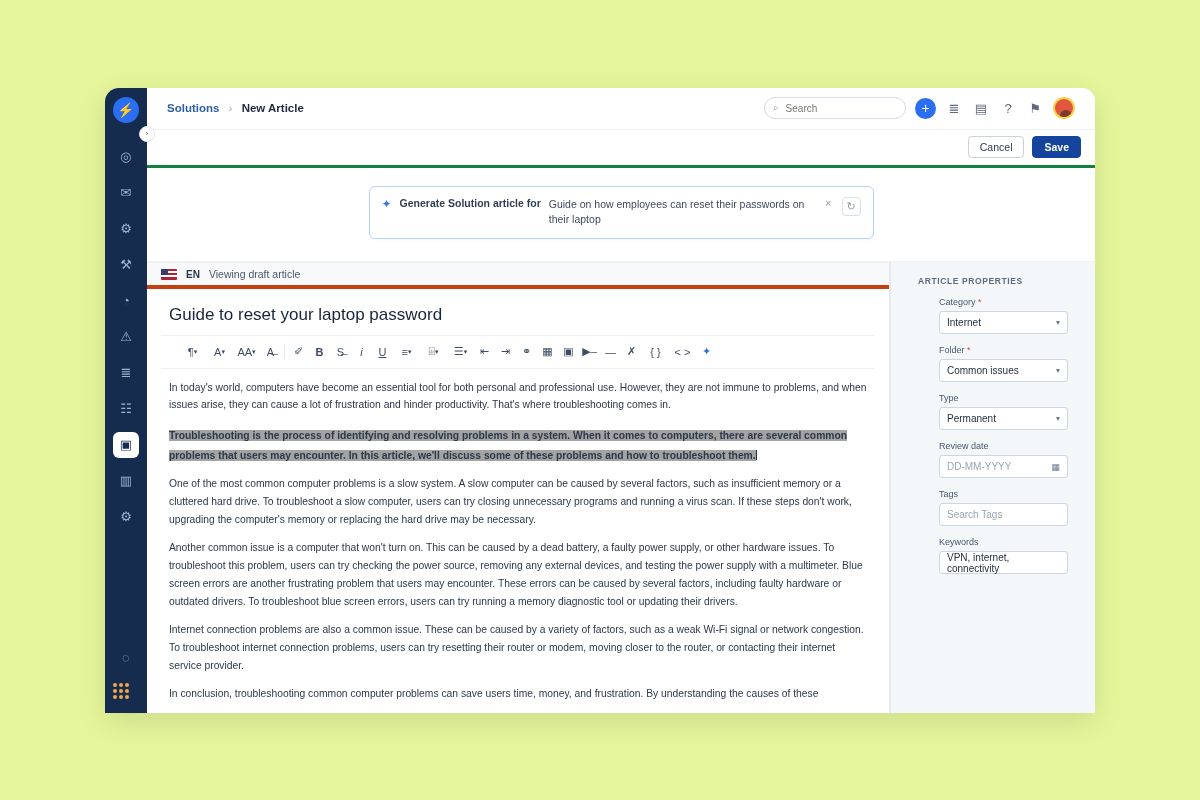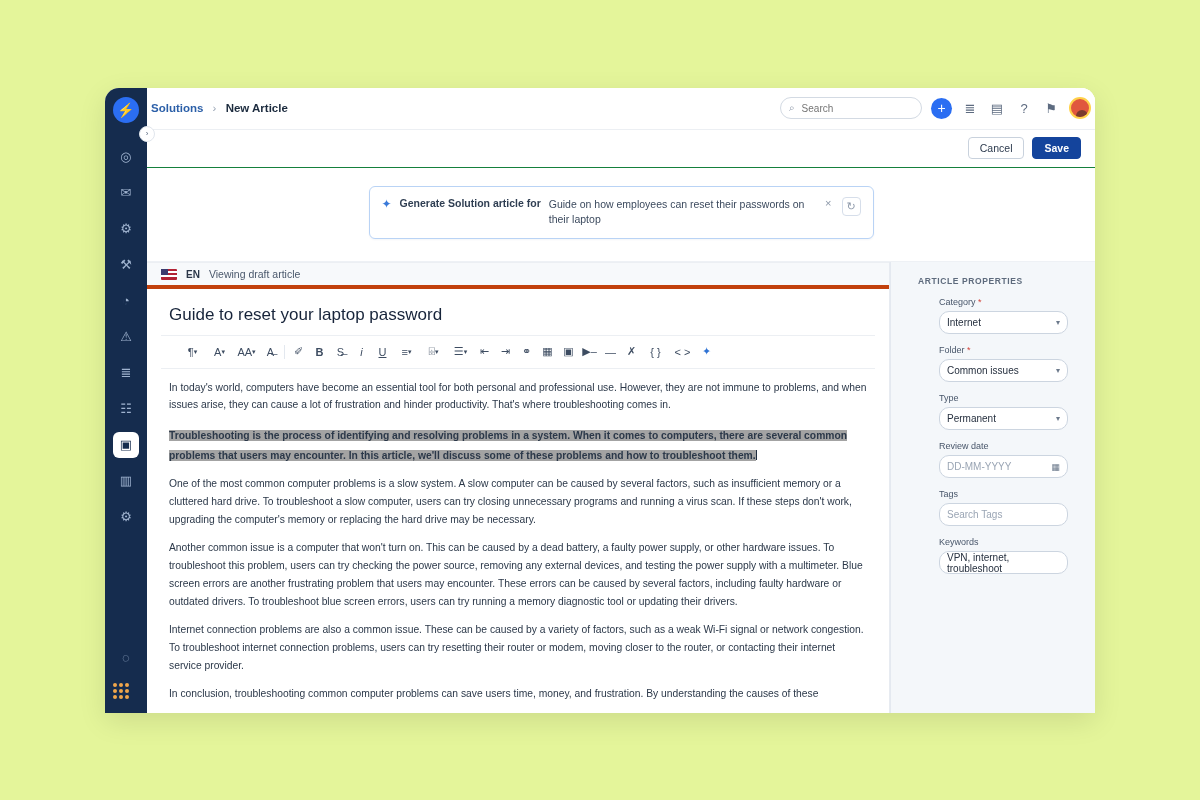--- a/index.html
+++ b/index.html
@@ -77,21 +77,21 @@
     flex: 1;
     display: flex; flex-direction: column;
     min-width: 0;
     background: #ffffff;
   }
 
   
   .topbar {
     height: 42px;
     display: flex; align-items: center;
-    padding: 0 4px;
+    padding: 0 20px;
     border-bottom: 1px solid #eceff3;
     background: #fff;
   }
   .crumb { font-size: 11.5px; color: #2b5fa8; font-weight: bold; }
   .crumb .sep { color: #9aa6b6; margin: 0 6px; font-weight: normal; }
   .crumb .cur { color: #1c2b3e; }
   .top-right { margin-left: auto; display: flex; align-items: center; gap: 9px; }
   .search-box {
     width: 142px; height: 22px;
     border: 1px solid #d3dae3; border-radius: 11px;
@@ -121,21 +121,21 @@
   .avatar::after {
     content:""; position:absolute; left:5px; top:11px;
     width: 12px; height: 12px; border-radius: 50% 50% 0 0; background:#7a3b2e;
   }
 
   
   .actionbar {
     height: 38px;
     display: flex; align-items: center; justify-content: flex-end;
     gap: 8px; padding: 0 14px;
-    border-bottom: 1px solid #15803d;
+    border-bottom: 3px solid #15803d;
     background: #fff;
   }
   .btn {
     font-size: 10.5px; padding: 4px 11px; border-radius: 4px;
     border: 1px solid #c9d2dd; background: #fff; color: #2c3a4d;
     font-family: "Liberation Sans", sans-serif;
   }
   .btn.primary { background: #14449c; border-color: #14449c; color: #fff; font-weight: bold;}
 
   
@@ -237,21 +237,21 @@
     font-size: 8.5px; letter-spacing: .6px; color: #5e6b7d; font-weight: bold;
     margin-bottom: 11px;
   }
   .field { margin-bottom: 11px; margin-left: 21px; }
   .field label {
     display: block; font-size: 9px; color: #48566a; margin-bottom: 4px;
   }
   .field label .req { color: #d2443a; }
   .ctrl {
     width: 100%; height: 23px;
-    background: #fff; border: 1px solid #ccd5e0; border-radius: 10px;
+    background: #fff; border: 1px solid #ccd5e0; border-radius: 3px;
     font-size: 10px; color: #26303f;
     padding: 0 7px;
     display: flex; align-items: center;
     font-family: "Liberation Sans", sans-serif;
   }
   .ctrl.ph { color: #9aa5b4; }
   .ctrl .chev { margin-left: auto; font-size: 8px; color: #6c7a8c; }
   .ctrl .cal { margin-left: auto; font-size: 9px; color: #6c7a8c; }
 </style>
 </head>
@@ -501,20 +501,20 @@
         <div class="field">
           <label>Tags</label>
           <div class="ctrl ph">
             <span>Search Tags</span>
           </div>
         </div>
 
         <div class="field">
           <label>Keywords</label>
           <div class="ctrl">
-            <span>VPN, internet, troubleshoot</span>
+            <span>VPN, internet, connectivity</span>
           </div>
         </div>
       </div>
 
     </div>
   </div>
 </div>
 
 </body></html>

